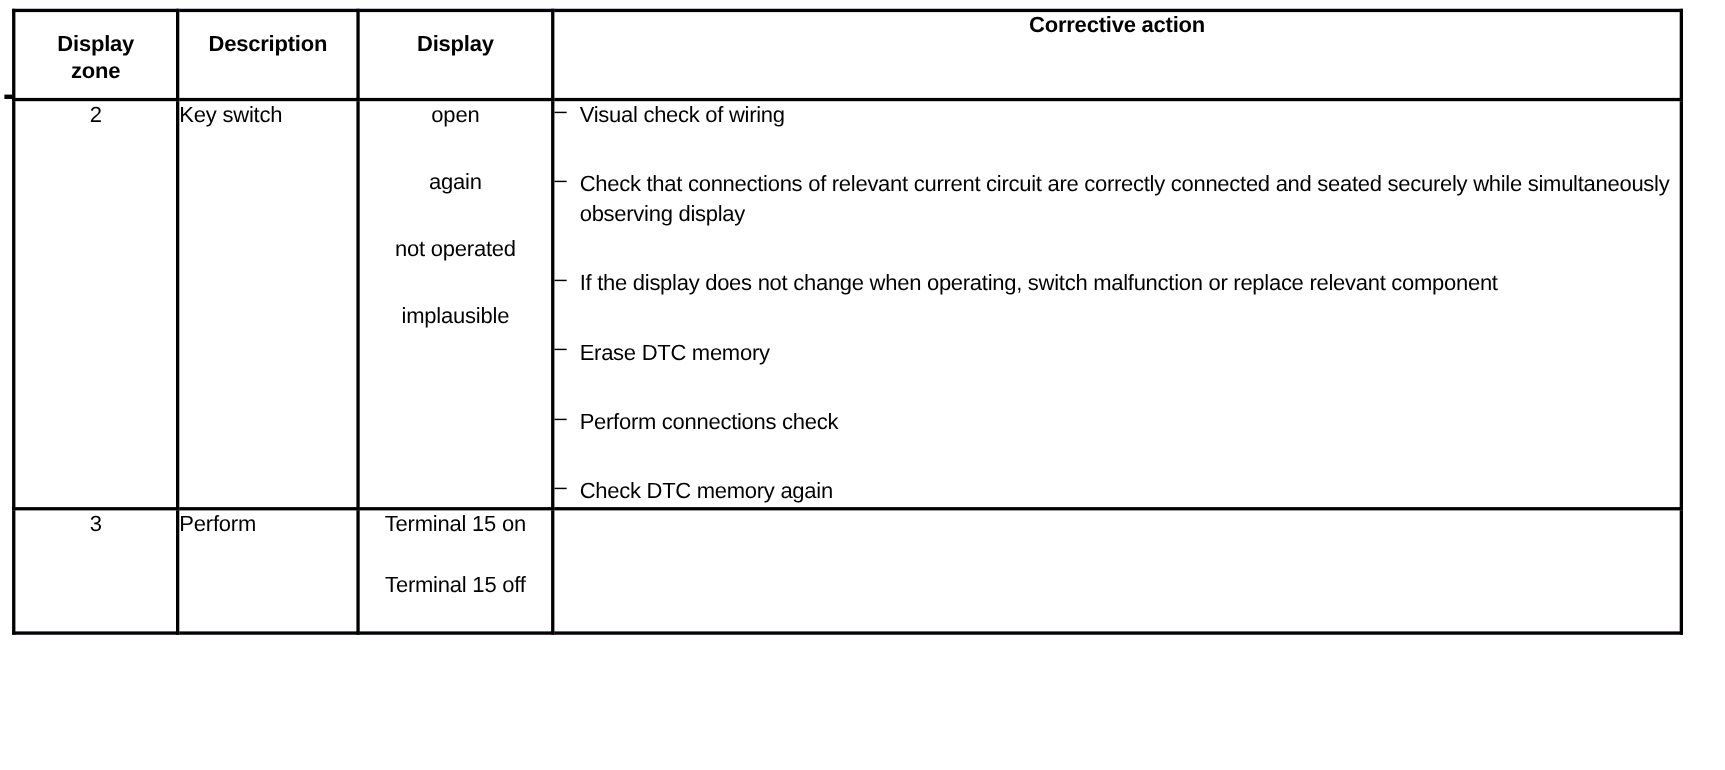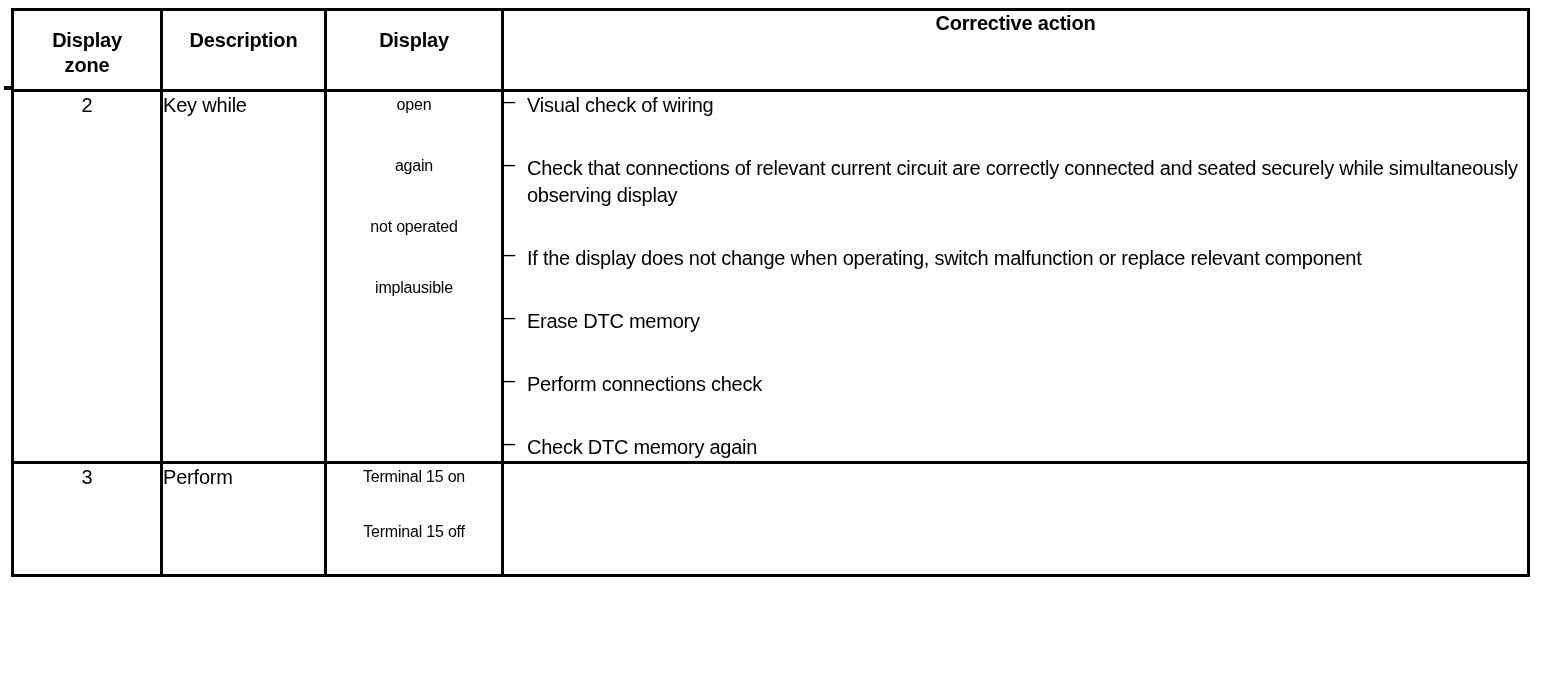--- a/index.html
+++ b/index.html
@@ -81,21 +81,21 @@
   .cell-desc {
     text-align: left;
     font-size: 20px;
     line-height: 26px;
     padding-top: 15px;
     padding-left: 7px;
     letter-spacing: -0.2px;
   }
   .cell-disp {
     text-align: center;
-    font-size: 16px;
+    font-size: 20px;
     line-height: 26px;
     padding-top: 14px;
     letter-spacing: -0.2px;
   }
   .disp-item {
     display: block;
     margin-bottom: 35px;
     padding: 0 4px;
   }
   .disp-item:last-child { margin-bottom: 0; }
@@ -177,21 +177,21 @@
         <th class="hdr-cell">
           <span class="hdr-corr">Corrective action</span>
         </th>
       </tr>
     </thead>
 
     <tbody>
 
       <tr>
         <td class="cell-zone">2</td>
-        <td class="cell-desc">Key while</td>
+        <td class="cell-desc">Key switch</td>
         <td class="cell-disp">
           <span class="disp-item">open</span>
           <span class="disp-item">again</span>
           <span class="disp-item">not operated</span>
           <span class="disp-item">implausible</span>
         </td>
         <td class="cell-corr">
           <ul class="actions">
             <li>
               <span class="dash">–</span>

